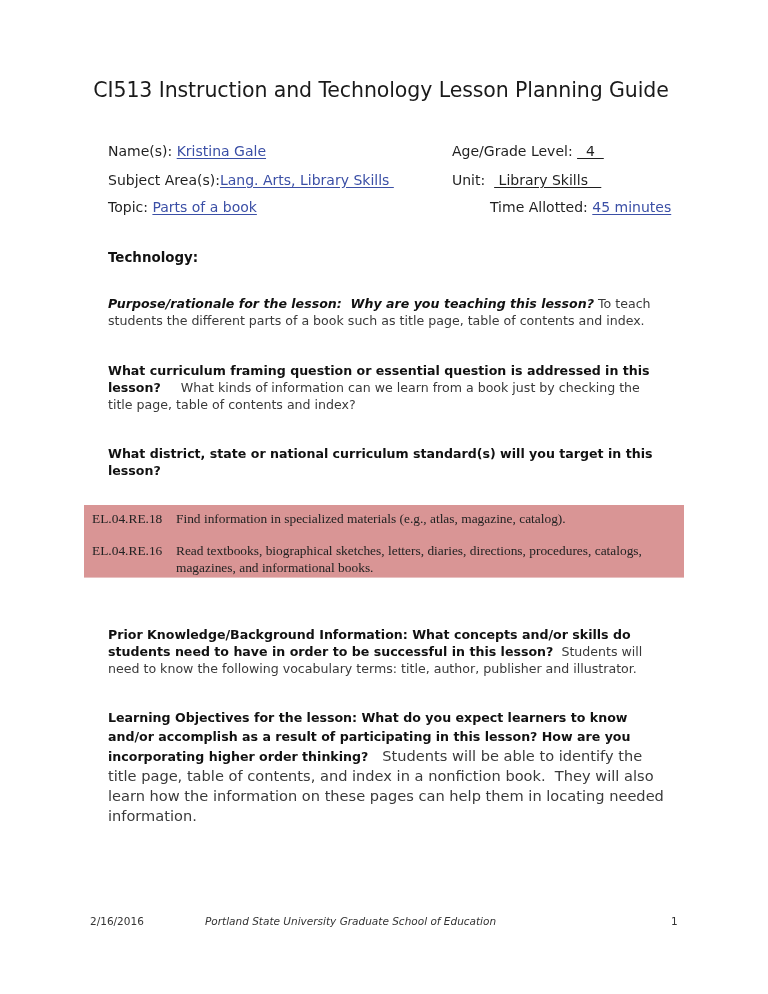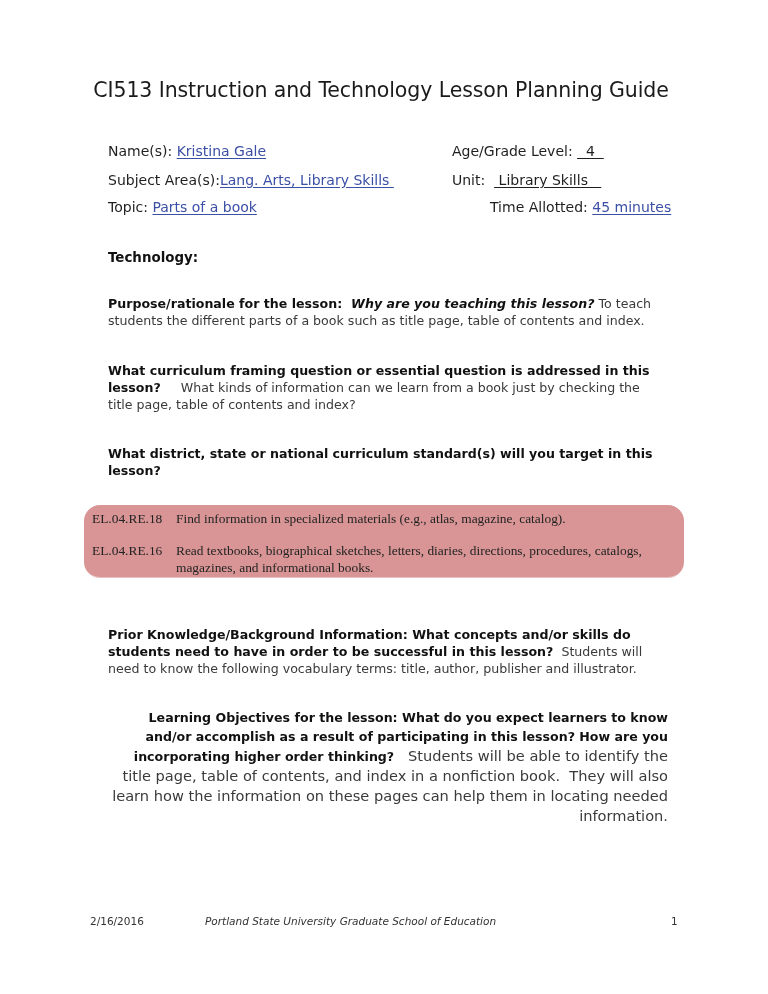--- a/index.html
+++ b/index.html
@@ -8,23 +8,23 @@
     .page-title { position: absolute; top: 78px; left: 0; width: 762px; text-align: center;
                   font-size: 20.5px; color: #1a1a1a; font-weight: normal; letter-spacing: -0.1px; }
     .meta-row { position: absolute; font-size: 14px; color: #1f1f1f; }
     .link { color: #3b4fa6; text-decoration: underline; text-underline-offset: 2px; }
     .blank { text-decoration: underline; text-underline-offset: 2px; white-space: pre; }
     .heading { position: absolute; left: 108px; font-size: 13.4px; font-weight: bold; color: #111; }
     .para { position: absolute; left: 108px; width: 560px; font-size: 12.6px; line-height: 17px; color: #2a2a2a; }
     .para b { color: #111; }
     .para .answer { color: #3a3a3a; font-weight: normal; }
     .para .answer-lg { color: #3a3a3a; font-size: 14.6px; line-height: 20px; }
-    .para.lg { line-height: 19px; text-align: right; }
+    .para.lg { line-height: 19px; }
     .standards { position: absolute; left: 84px; top: 505px; width: 600px; height: 72px;
-                 background: #d99595; border-bottom: 1px solid #e8c0c0; border-radius: 16px; }
+                 background: #d99595; border-bottom: 1px solid #e8c0c0; }
     .std-row { position: absolute; left: 8px; font-family: "Liberation Serif", serif; font-size: 13.4px; color: #222; line-height: 17px; }
     .std-code { position: absolute; left: 0; width: 80px; }
     .std-desc { position: absolute; left: 84px; width: 500px; }
     .footer { position: absolute; top: 915px; font-size: 10.5px; color: #333; }
     .footer i { font-style: italic; }
   </style>
 </head>
 <body>
 
 <div class="page-title">CI513 Instruction and Technology Lesson Planning Guide</div>
@@ -44,21 +44,21 @@
 <div class="meta-row" style="top:199px; left:108px;">
   <span>Topic: </span><span class="link">Parts of a book</span>
 </div>
 <div class="meta-row" style="top:199px; left:452px;margin-left:38px;">
   <span>Time Allotted: </span><span class="link">45 minutes</span>
 </div>
 
 <div class="heading" style="top:250px;">Technology:</div>
 
 <div class="para" style="top:295px;">
-  <b style="white-space:pre-wrap;">Purpose/rationale for the lesson:  </b><b><i>Why are you teaching this lesson?</i></b><span class="answer"> To teach students the different parts of a book such as title page, table of contents and index.</span>
+  <b style="white-space:pre-wrap;font-style:italic;">Purpose/rationale for the lesson:  </b><b><i>Why are you teaching this lesson?</i></b><span class="answer"> To teach students the different parts of a book such as title page, table of contents and index.</span>
 </div>
 
 <div class="para" style="top:362px;">
   <b>What curriculum framing question or essential question is addressed in this lesson?</b><span class="answer" style="white-space:pre-wrap;">     What kinds of information can we learn from a book just by checking the title page, table of contents and index?</span>
 </div>
 
 <div class="para" style="top:445px;">
   <b>What district, state or national curriculum standard(s) will you target in this lesson?</b>
 </div>
 

